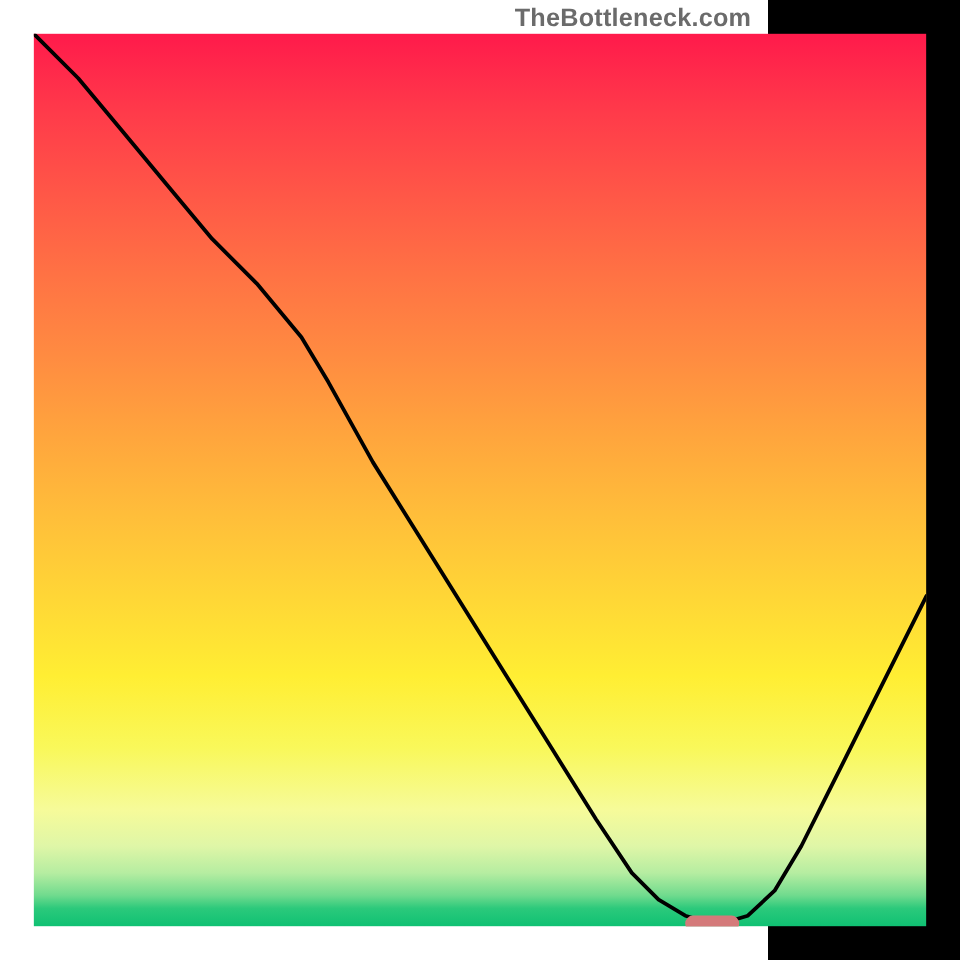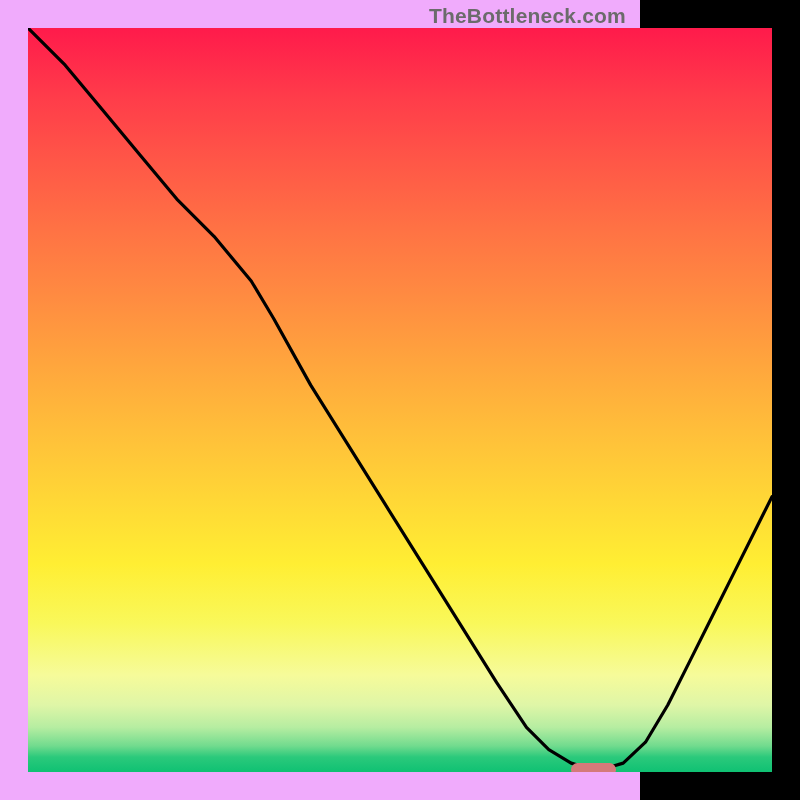--- a/index.html
+++ b/index.html
@@ -9,21 +9,21 @@
     height: 800px;
     background: #000;
     overflow: hidden;
   }
   .frame {
     position: absolute;
     left: 0;
     top: 0;
     width: 640px;
     height: 800px;
-    background: #f0abfc;
+    background: #ffffff;
   }
   .plot {
     position: absolute;
     left: 28px;
     top: 28px;
     width: 744px;
     height: 744px;
     overflow: hidden;
   }
   .gradient {

